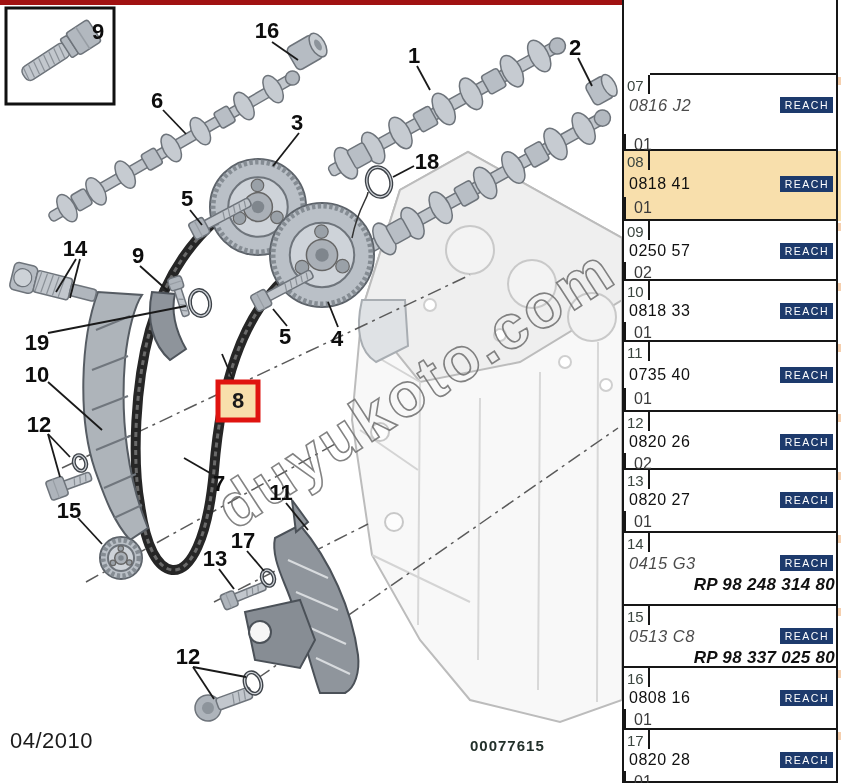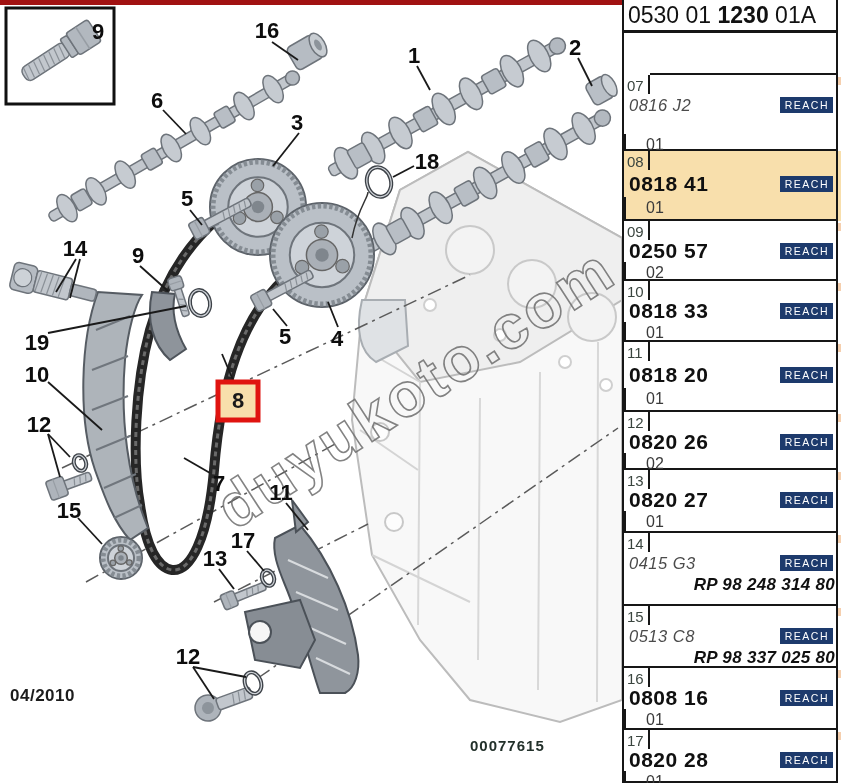--- a/index.html
+++ b/index.html
@@ -7,21 +7,21 @@
   body { font-family: "Liberation Sans", sans-serif; }
   #stage { position:relative; width:841px; height:783px; background:#fff; overflow:hidden; }
 
   
   #top-red-bar { position:absolute; left:0; top:0; width:622px; height:5px; background:#A11212; }
 
   
   #diagram { position:absolute; left:0; top:0; width:622px; height:783px; }
 
   
-  .footer-date { position:absolute; left:10px; top:686px; font-size:17px; font-weight:bold; color:#1c1c1c; letter-spacing:0.5px; }
+  .footer-date { position:absolute; left:10px; top:728px; font-size:22px; font-weight:normal; color:#1c1c1c; letter-spacing:0.5px; }
   .footer-doc  { position:absolute; left:470px; top:737px; width:142px; text-align:left; font-size:15px; font-weight:bold; color:#22302a; letter-spacing:1px; }
 
   
   #tbl-left-border  { position:absolute; left:622px; top:0; width:2px; height:783px; background:#161616; }
   #tbl-right-border { position:absolute; left:836px; top:0; width:2px; height:783px; background:#161616; }
   #tbl-header { position:absolute; left:624px; top:0; width:212px; height:33px; border-bottom:3px solid #161616;
                 display:flex; align-items:center; padding-left:4px; font-size:23px; color:#111; white-space:pre; }
   #tbl-header b { font-weight:bold; }
   #tbl-body { position:absolute; left:624px; top:75px; width:212px; height:708px; overflow:hidden; }
   #tbl-body-topline { position:absolute; left:650px; top:73px; width:186px; height:2px; background:#161616; }
@@ -30,26 +30,26 @@
   .trow.hl { background:#F8DFAC; }
   .cell-num { width:26px; border-right:2px solid #161616; font-size:15px; color:#3a453f; padding:2px 0 0 3px; }
   .cell-content { flex:1; display:flex; flex-direction:column; min-width:0; }
   .cell-content.center { justify-content:center; }
   .cell-content.bottom { justify-content:flex-end; padding-bottom:18px; }
   .cell-qty { width:25px; border-left:2px solid #161616; display:flex; flex-direction:column; }
   .cell-qty.center { justify-content:center; }
   .cell-qty.bottom { justify-content:flex-end; padding-bottom:3px; }
   .pline { height:22px; display:flex; align-items:center; padding-left:5px; padding-right:3px; }
   .pline.rp { justify-content:flex-end; padding-right:1px; }
-  .part.main { font-size:21px; font-weight:bold; color:#101010; letter-spacing:0.5px; }
+  .part.main { font-size:16px; font-weight:normal; color:#101010; letter-spacing:0.5px; }
   .part.variant { font-size:16.5px; font-style:italic; color:#4b4b4b; letter-spacing:0.5px; }
   .part.rp { font-size:17px; font-weight:bold; font-style:italic; color:#101010; letter-spacing:0.3px; }
   .reach { margin-left:auto; background:#1D3A6C; color:#fff; font-size:10.5px; font-weight:normal;
            letter-spacing:1.5px; padding:2px 4px 2px 5px; line-height:12px; }
-  .qty { height:22px; line-height:22px; font-size:16px; color:#3a3a3a; padding-left:20px; }
+  .qty { height:22px; line-height:22px; font-size:16px; color:#3a3a3a; padding-left:8px; }
   .sliver-frag { position:absolute; left:838px; width:3px; height:8px; background:#f5cfae; }
   .sliver-hl { position:absolute; left:838px; width:3px; background:#F8DFAC; }
 </style>
 </head>
 <body>
 
 <div id="stage">
   <div id="top-red-bar"></div>
 
   <svg id="diagram" viewBox="0 0 622 783" xmlns="http://www.w3.org/2000/svg">
@@ -323,21 +323,20 @@
       <text x="243" y="542" text-anchor="middle" dominant-baseline="middle" font-family="Liberation Sans, sans-serif" font-size="22" font-weight="bold" fill="#0d0d0d">17</text>
       <text x="215" y="560" text-anchor="middle" dominant-baseline="middle" font-family="Liberation Sans, sans-serif" font-size="22" font-weight="bold" fill="#0d0d0d">13</text>
       <text x="188" y="658" text-anchor="middle" dominant-baseline="middle" font-family="Liberation Sans, sans-serif" font-size="22" font-weight="bold" fill="#0d0d0d">12</text>
     </svg>
 
   <div class="footer-date">04/2010</div>
   <div class="footer-doc">00077615</div>
 
   <div id="tbl-left-border"></div>
   <div id="tbl-right-border"></div>
-  <div id="tbl-header"><span>0530 01 </span><b>1230</b><span> 01A</span></div>
   <div id="tbl-body-topline"></div>
   <div id="tbl-body">
       <div class="trow" style="height: 76px;">
         <div class="cell-num">07</div>
         <div class="cell-content bottom">
           <div class="pline">
             <span class="part variant">0816 J2</span>
             <span class="reach">REACH</span>
           </div>
         </div>
@@ -379,21 +378,21 @@
           </div>
         </div>
         <div class="cell-qty center">
           <div class="qty">01</div>
         </div>
       </div>
       <div class="trow" style="height: 70px;">
         <div class="cell-num">11</div>
         <div class="cell-content center">
           <div class="pline">
-            <span class="part main">0818 20</span>
+            <span class="part main">0735 40</span>
             <span class="reach">REACH</span>
           </div>
         </div>
         <div class="cell-qty center">
           <div class="qty">01</div>
         </div>
       </div>
       <div class="trow" style="height: 58px;">
         <div class="cell-num">12</div>
         <div class="cell-content center">

